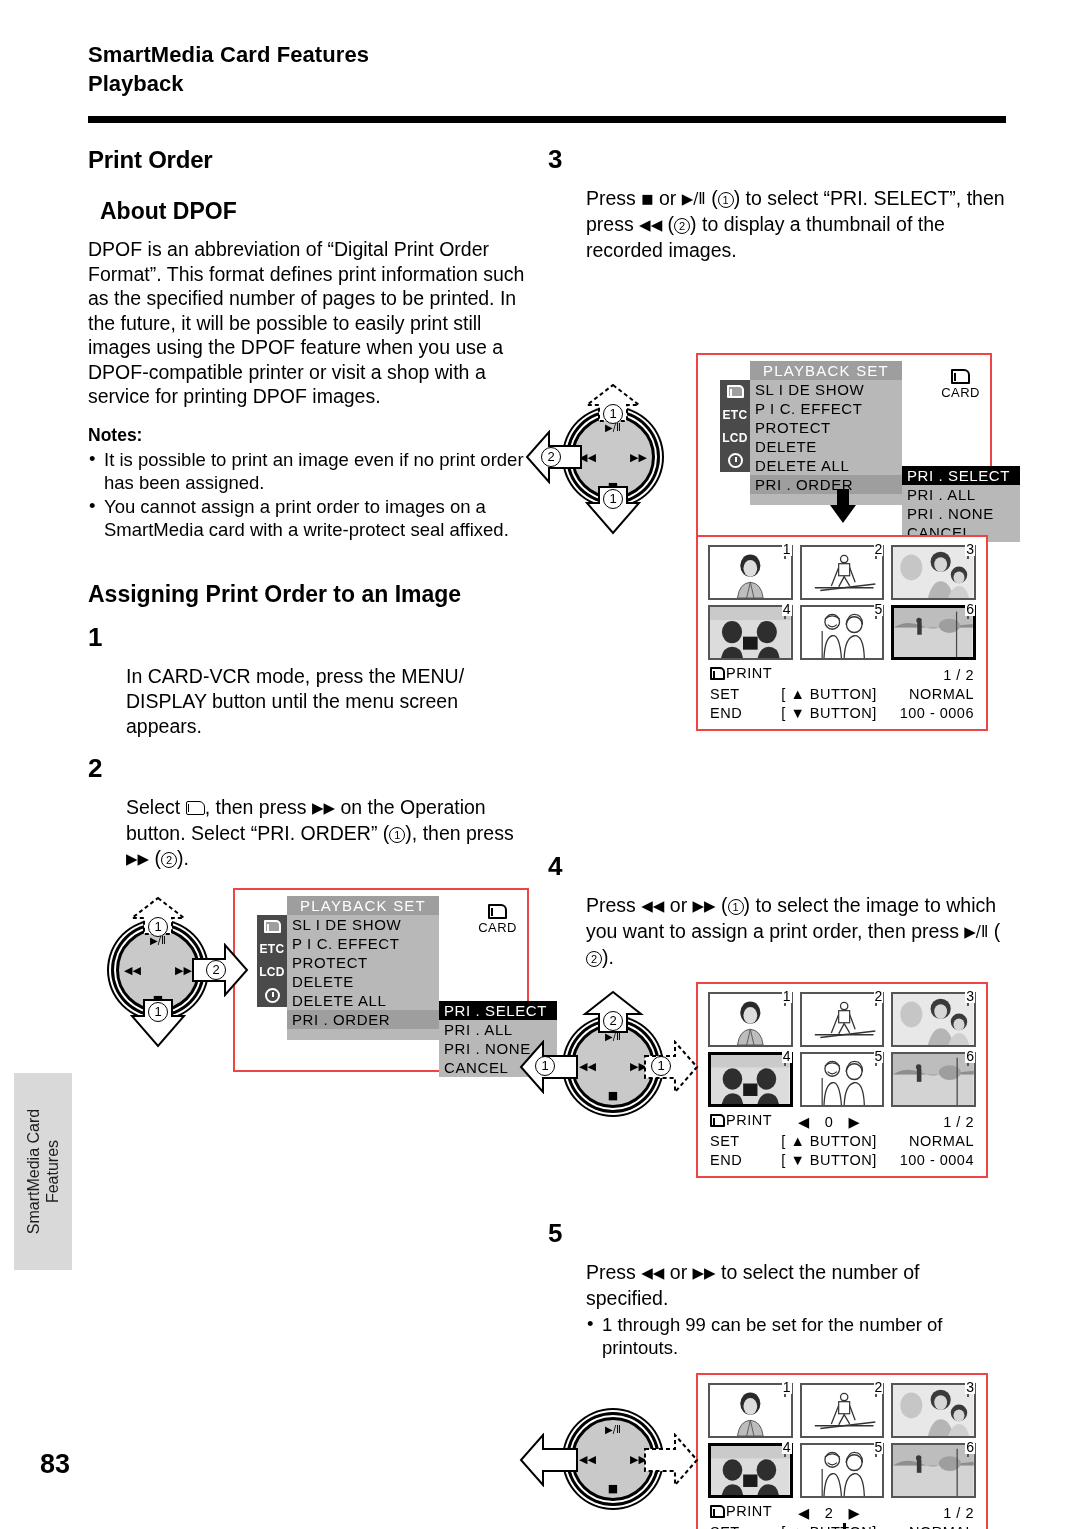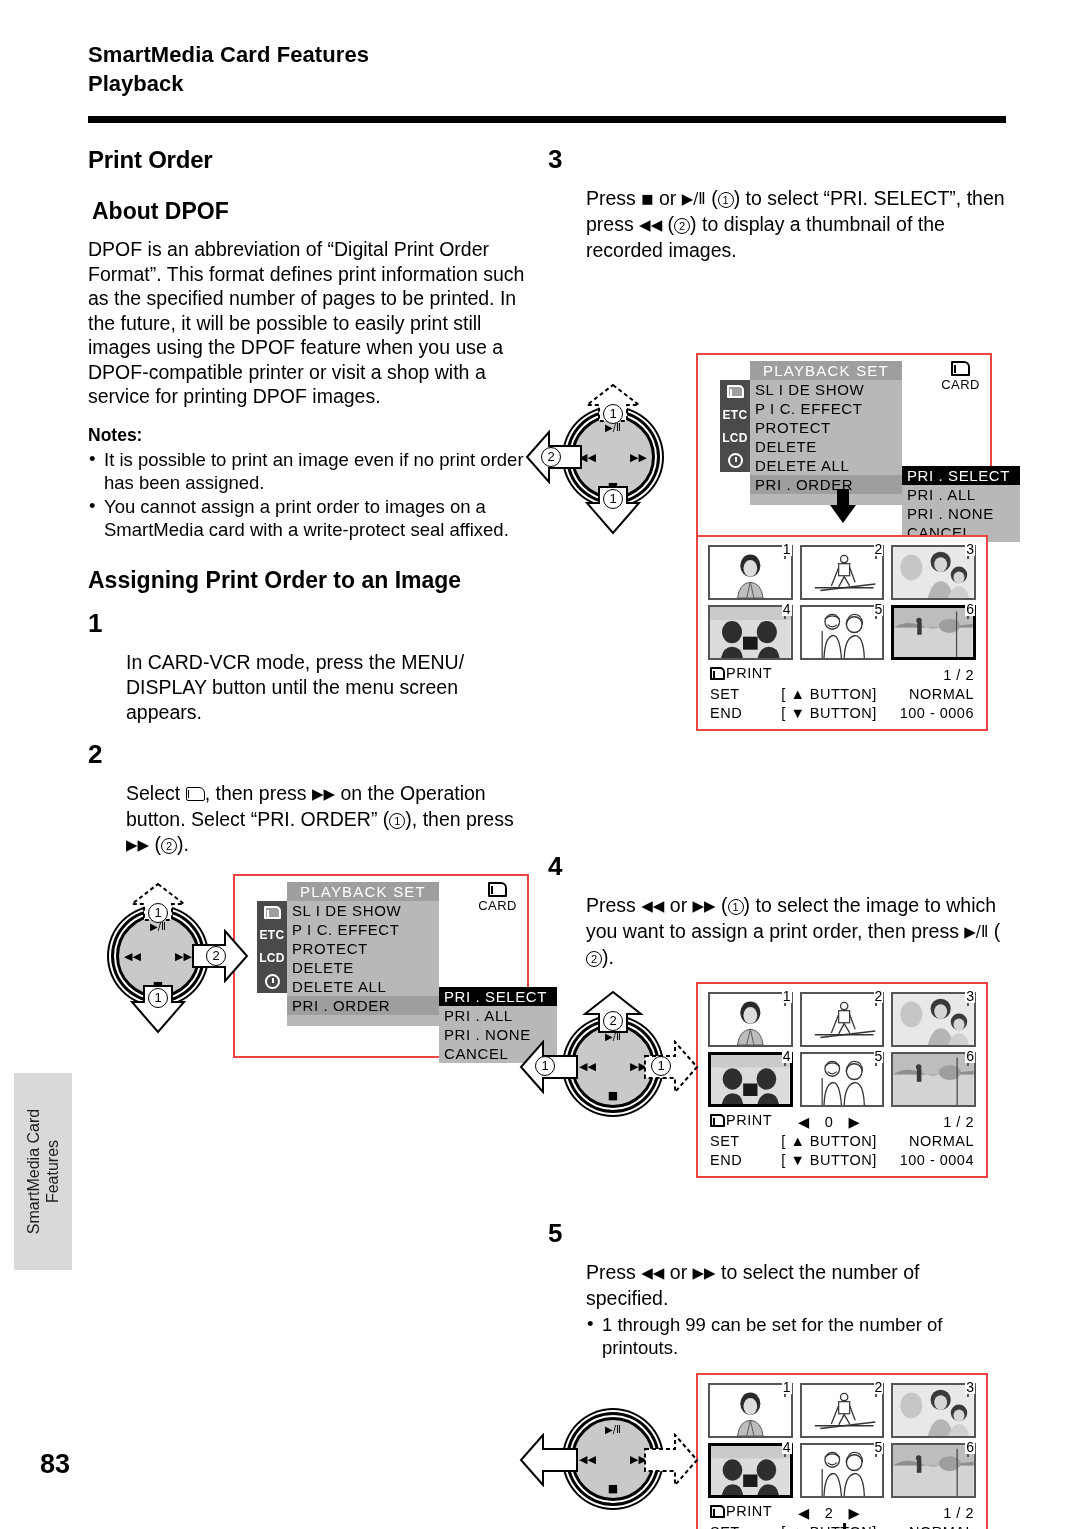--- a/index.html
+++ b/index.html
@@ -33,22 +33,22 @@
   }
 
   
   .pageno { position: absolute; left: 40px; top: 1449px; font-size: 27px; font-weight: bold; }
 
   
   .col-left  { position: absolute; left: 88px;  top: 146px; width: 448px; }
   .col-right { position: absolute; left: 548px; top: 146px; width: 458px; }
 
   h1.title { font-size: 24px; font-weight: bold; letter-spacing: -.2px; margin-bottom: 22px; }
-  h2.sub   { font-size: 23px; font-weight: bold; margin: 24px 0 12px 4px; }
-  h2.sub2  { font-size: 23px; font-weight: bold; margin: 26px 0 8px 0; }
+  h2.sub   { font-size: 23px; font-weight: bold; margin: 24px 0 12px 12px; }
+  h2.sub2  { font-size: 23px; font-weight: bold; margin: 40px 0 8px 0; }
   p.body   { font-size: 19.5px; line-height: 24.5px; margin-bottom: 4px; }
   .notes-h { font-size: 17.5px; font-weight: bold; margin-top: 16px; }
   ul.notes { list-style: none; margin-top: 2px; }
   ul.notes li {
     font-size: 18.5px; line-height: 23px; position: relative;
     padding-left: 16px; margin-bottom: 1px;
   }
   ul.notes li:before { content: "•"; position: absolute; left: 1px; top: -1px; }
 
   
@@ -114,21 +114,21 @@
   }
   .menu-list .item.sel { background: #9e9e9e; }
   .submenu {
     position: absolute; left: 204px; top: 111px; width: 118px; background: #b8b8b8;
   }
   .submenu .sitem {
     height: 19px; line-height: 19px; font-size: 15px; padding-left: 5px;
     letter-spacing: .6px; white-space: nowrap;
   }
   .submenu .sitem.hi { background: #000; color: #fff; }
-  .lcd-card-ind { position: absolute; right: 10px; top: 6px; text-align: center; }
+  .lcd-card-ind { position: absolute; right: 10px; top: 14px; text-align: center; }
   .lcd-card-ind .ic {
     width: 19px; height: 15px; border: 2.2px solid #000; border-radius: 1px 6px 1px 1px;
     margin: 0 auto; position: relative;
   }
   .lcd-card-ind .ic:before{content:"";position:absolute;left:1px;top:2px;width:4px;height:8px;border-left:2.2px solid #000;}
   .lcd-card-ind .tx { font-size: 13px; letter-spacing: .5px; margin-top: 1px; }
 
   
   .lcd-thumbs { width: 292px; height: 196px; padding: 8px 10px 0 10px; }
   .thumb-grid { display: grid; grid-template-columns: repeat(3, 1fr); gap: 5px 7px; }

